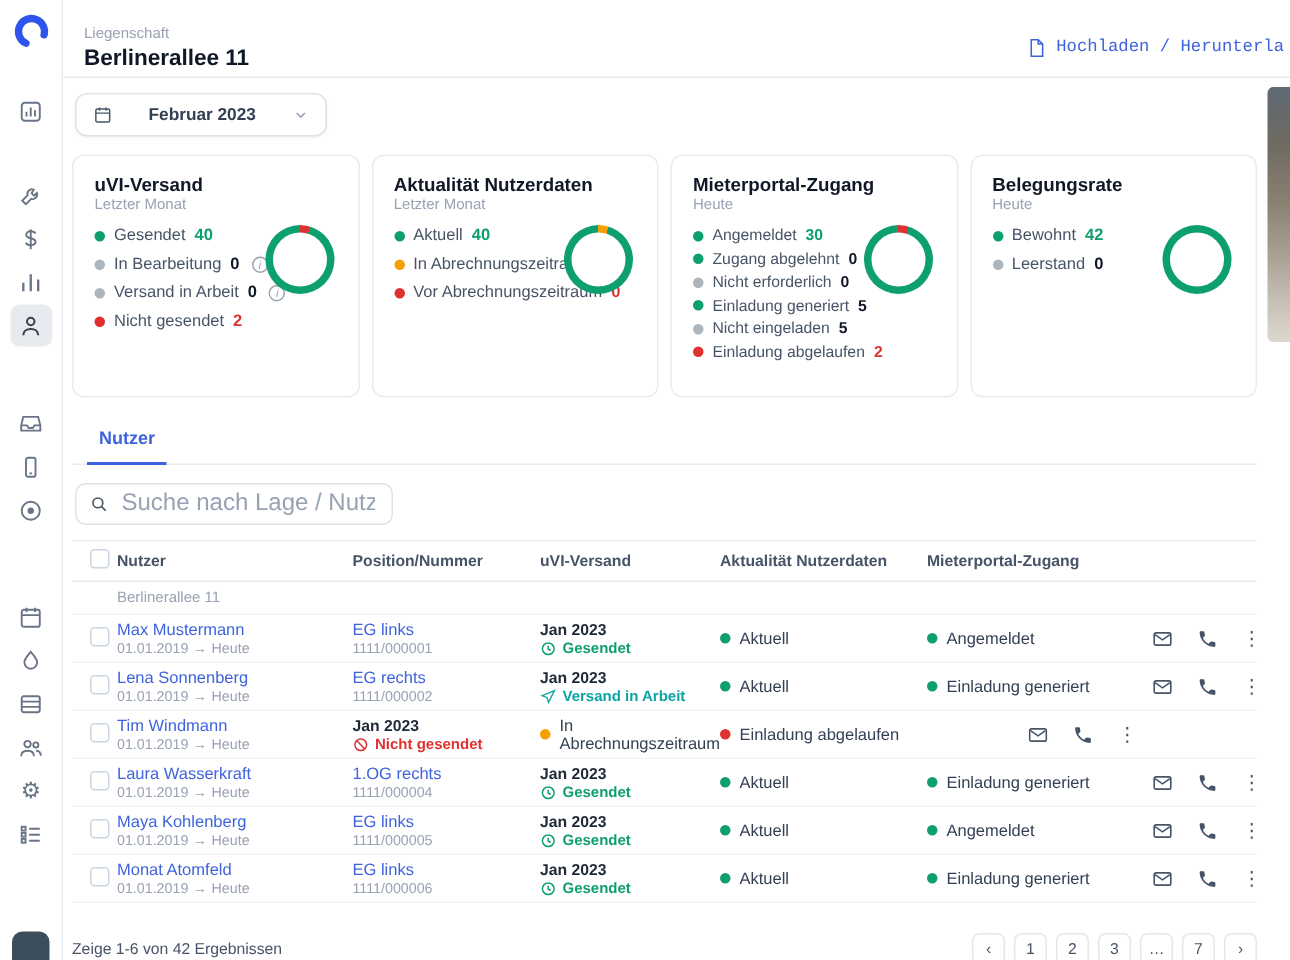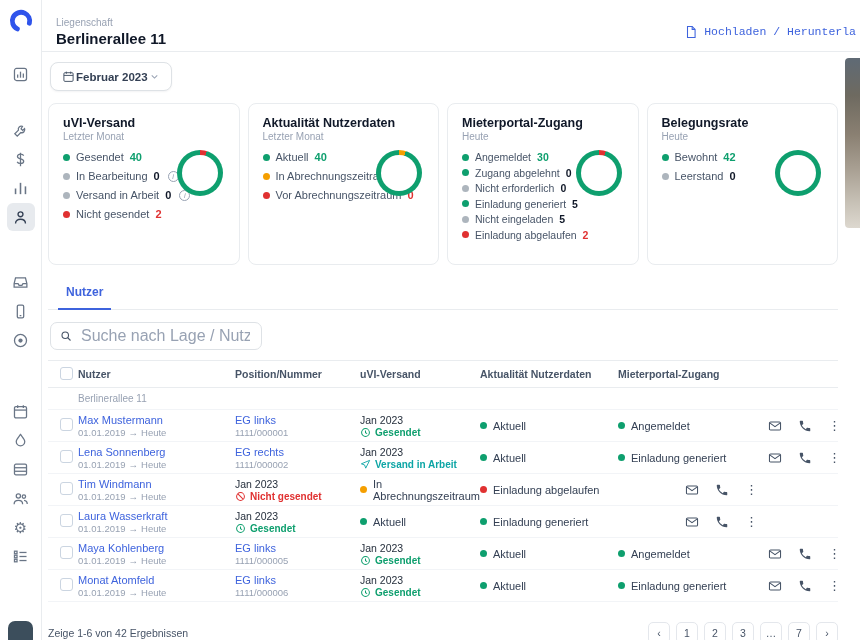--- a/index.html
+++ b/index.html
@@ -27,21 +27,21 @@
   .main { position:absolute; left:42px; top:0; right:0; bottom:0; overflow:hidden; }
   .topbar { height:52px; border-bottom:1px solid #e9ecef; display:flex; align-items:center; padding:12px 4px 0 14px; }
   .crumb { font-size:10px; color:#98a2b3; margin-bottom:2px; }
   .title { font-size:15px; font-weight:700; color:#101828; }
   .upload { margin-left:auto; display:flex; align-items:center; gap:6px; color:#3e63dd; font-size:11.5px;
     white-space:nowrap; cursor:pointer;font-family:Liberation Mono, monospace; }
   .upload svg { width:14px; height:14px; }
 
   .content { padding:0 22px 0 6px; }
 
-  .datebtn { margin:10px 16px 0 2px; display:inline-flex; align-items:center; gap:1px; border:1px solid #dee2e6;
+  .datebtn { margin:10px 16px 0 2px; display:inline-flex; align-items:center; gap:24px; border:1px solid #dee2e6;
     border-radius:8px; padding:7px 11px; font-weight:700; font-size:11.5px; color:#344054; background:#fff;
     box-shadow:0 1px 2px rgba(16,24,40,.05); cursor:pointer; }
   .datebtn svg { width:13px; height:13px; color:#475467; }
   .datebtn .chev svg { width:11px; height:11px; color:#98a2b3; }
 
   
   .cards { display:flex; gap:8px; margin-top:12px; }
   .card { flex:1; border:1px solid #e9ecef; border-radius:8px; padding:12px 14px; position:relative;
     height:162px; background:#fff; }
   .card-title { font-size:12.5px; font-weight:700; color:#101828; }
@@ -72,21 +72,21 @@
   .tr { display:grid; grid-template-columns:30px 157px 125px 120px 138px 150px 1fr; align-items:center; }
   .thead { height:28px; border-top:1px solid #e9ecef; border-bottom:1px solid #e9ecef;
     font-size:10.5px; font-weight:700; color:#475467; }
   .tgroup { height:22px; font-size:10px; color:#98a2b3; border-bottom:1px solid #f2f4f7;
     display:flex; align-items:center; padding-left:30px; }
   .trow { height:32px; border-bottom:1px solid #f2f4f7; font-size:11px; }
   .c-check { padding-left:12px; }
   .cb { width:13px; height:13px; border:1px solid #cbd5e1; border-radius:3px; display:inline-block; background:#fff; cursor:pointer; }
   .blue { color:#3e63dd; cursor:pointer; }
   .sub { font-size:9.5px; color:#98a2b3; margin-top:1px; display:flex; align-items:center; gap:3px; }
-  .m { font-weight:400; color:#1f2937; font-size:10.5px; }
+  .m { font-weight:700; color:#1f2937; font-size:10.5px; }
   .st { display:flex; align-items:center; gap:4px; font-size:10px; font-weight:700; margin-top:1px; }
   .st svg { width:11px; height:11px; flex:none; }
   .st-sent{color:#0e9f6e} .st-progress{color:#0ca5a5} .st-notsent{color:#e03131}
   .cell-dot { display:flex; align-items:center; gap:6px; color:#344054; font-size:11px; }
   .actions { display:flex; align-items:center; justify-content:flex-end; gap:16px; padding-right:10px; color:#475467; }
   .actions svg { width:14px; height:14px; cursor:pointer; }
   .kebab { font-size:13px; color:#475467; cursor:pointer; line-height:1; }
 
   
   .tfoot { display:flex; align-items:center; margin-top:20px; font-size:10.5px; color:#475467;gap:35px; }
@@ -519,20 +519,22 @@
       </div>
 
       <div class="tr trow">
         <div class="c-check"><span class="cb"></span></div>
         <div><span class="blue">Laura Wasserkraft</span>
           <div class="sub">
               <span>01.01.2019</span>
               <span>→</span>
               <span>Heute</span>
             </div></div>
+        <div><span class="blue">1.OG rechts</span>
+          <div class="sub">1111/000004</div></div>
         <div>
             <div class="m">Jan 2023</div>
           <div class="st st-sent">
               <span>
                 <svg viewBox="0 0 24 24" fill="none" stroke="currentColor" stroke-width="2.2">
                   <circle cx="12" cy="12" r="8.5"></circle>
                   <polyline points="12,7.5 12,12.5 15.5,14.5"></polyline>
                 </svg>
               </span>
               <span>Gesendet</span>

